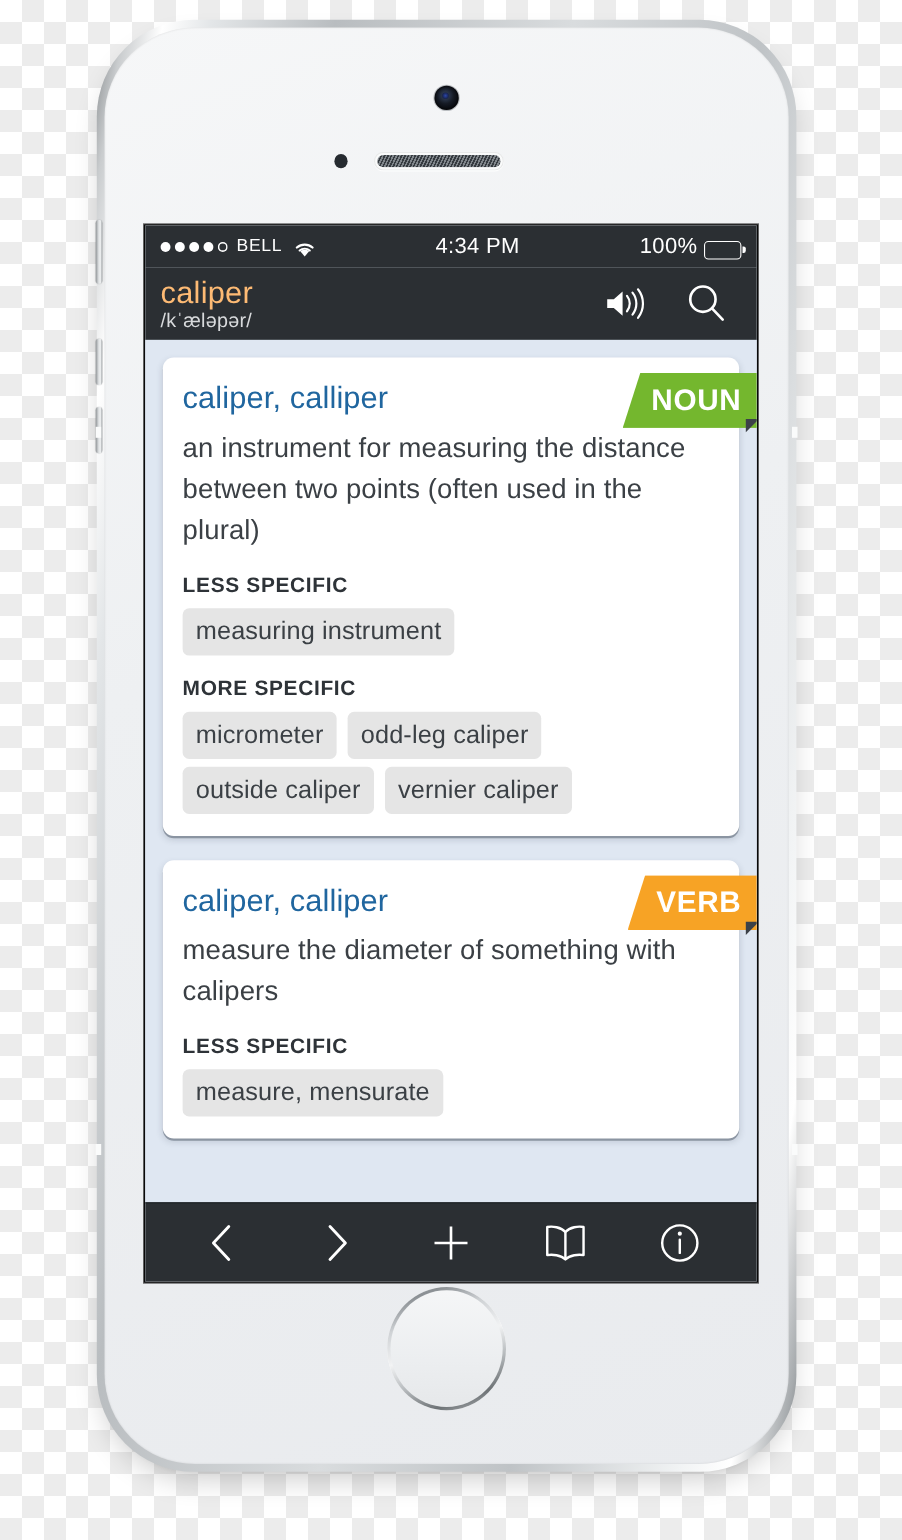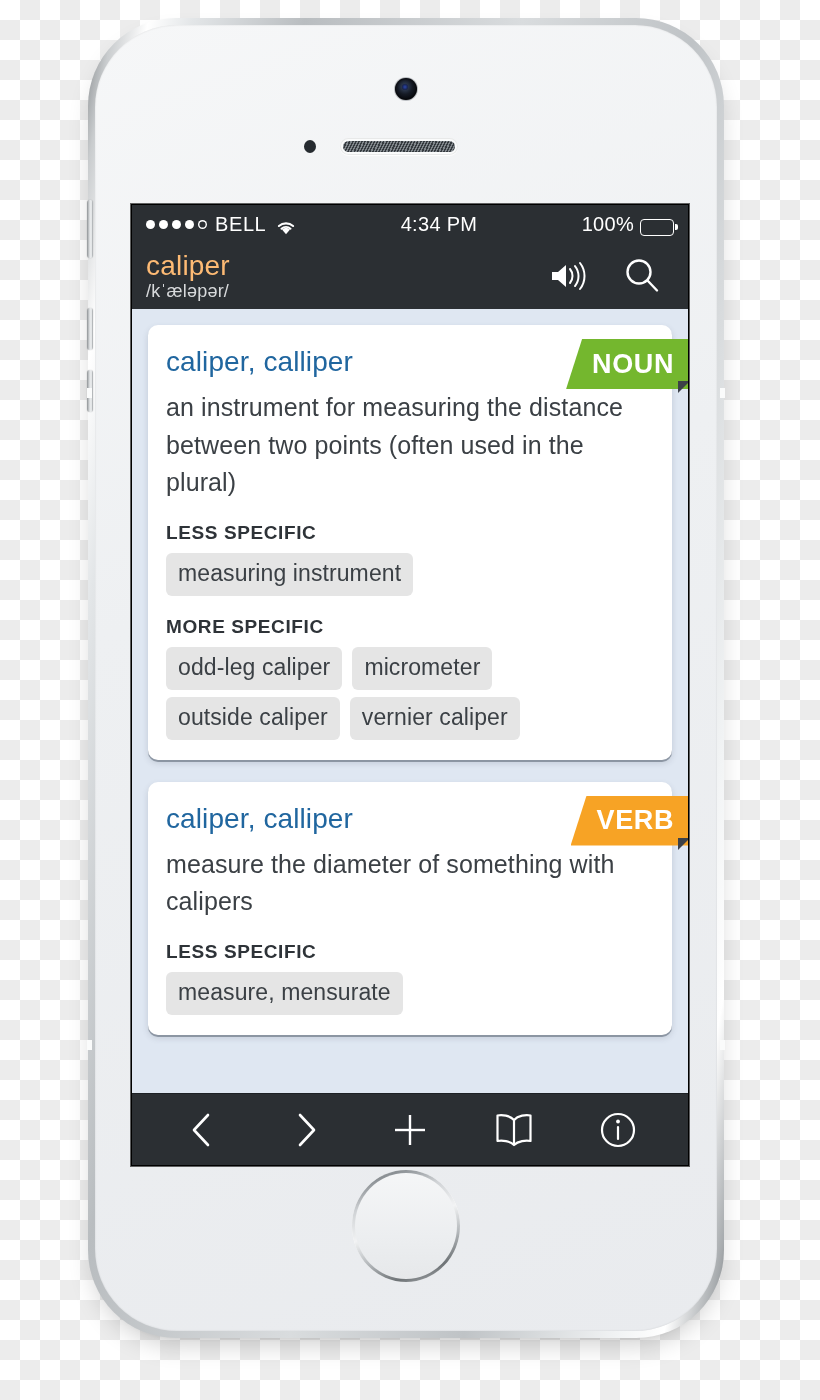--- a/index.html
+++ b/index.html
@@ -209,21 +209,21 @@
   .sb-left { display: flex; align-items: center; gap: 8px; }
   .dots { display: flex; align-items: center; gap: 4px; }
   .dot {
     width: 9px; height: 9px; border-radius: 50%;
     background: #ffffff;
   }
   .dot.off {
     background: transparent;
     box-shadow: inset 0 0 0 1.4px #ffffff;
   }
-  .carrier { font-size: 20px; font-weight: 400; letter-spacing: 0.6px; }
+  .carrier { font-size: 16px; font-weight: 400; letter-spacing: 0.6px; }
   .wifi { position: relative; width: 20px; height: 15px; margin-left: 2px; }
   .sb-center {
     flex: 1;
     text-align: center;
     font-size: 20px;
     font-weight: 400;
   }
   .sb-right {
     display: flex; align-items: flex-end; gap: 6px;
     font-size: 20px;
@@ -475,22 +475,22 @@
           </div>
           <div class="definition">an instrument for measuring the distance between two points (often used in the plural)</div>
 
           <div class="rel-label">LESS SPECIFIC</div>
           <div class="chips">
             <span class="chip">measuring instrument</span>
           </div>
 
           <div class="rel-label">MORE SPECIFIC</div>
           <div class="chips">
+            <span class="chip">micrometer</span>
             <span class="chip">odd-leg caliper</span>
-            <span class="chip">micrometer</span>
             <span class="chip">outside caliper</span>
             <span class="chip">vernier caliper</span>
           </div>
         </div>
 
         <div class="card">
           <div class="badge-wrap">
             <div class="badge verb">VERB</div>
             <div class="badge-fold"></div>
           </div>

